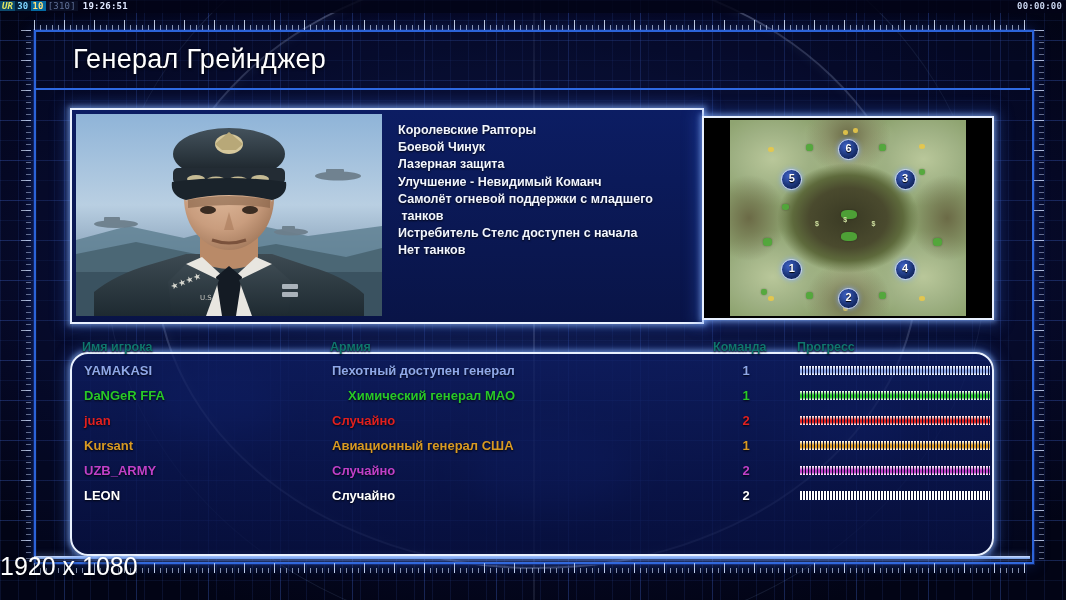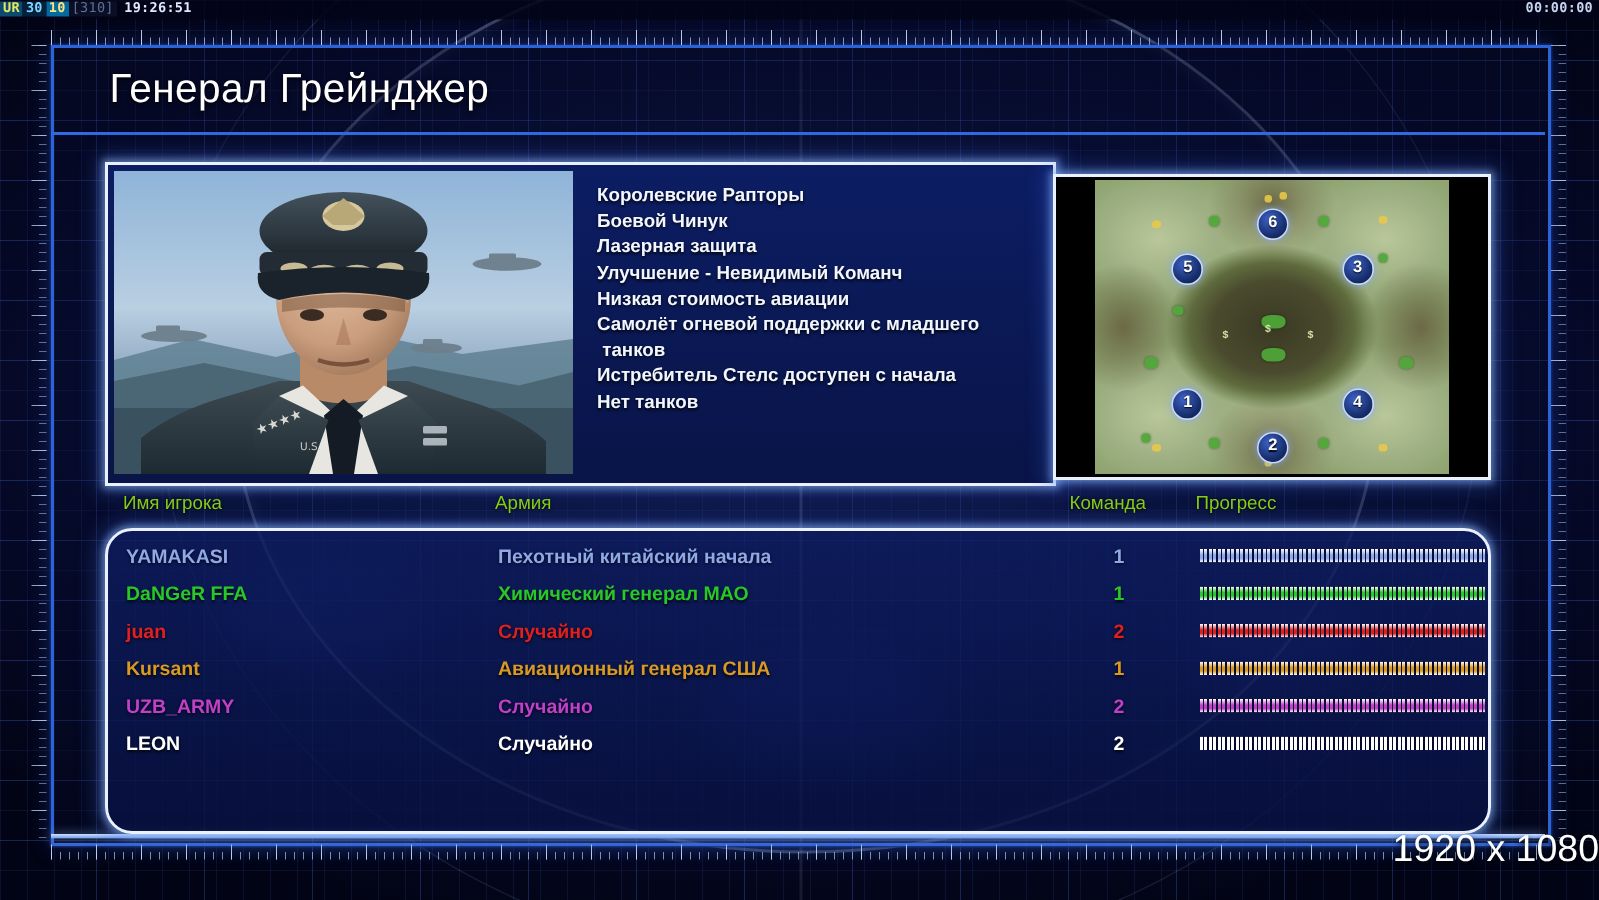--- a/index.html
+++ b/index.html
@@ -32,21 +32,21 @@
     background:linear-gradient(to bottom, rgba(190,205,240,.05), rgba(190,205,240,.28) 40%, rgba(190,205,240,.10));}
   .bg-blotch{position:absolute;border-radius:50%;filter:blur(16px);
     background:rgba(20,40,120,.55);}
 
   
   .topbar{position:absolute;left:0;top:0;width:1066px;height:13px;
     background:rgba(2,4,22,.85);z-index:40;
     font-family:"DejaVu Sans Mono",monospace;font-size:9px;line-height:13px;
     letter-spacing:.2px;white-space:nowrap;}
   .topbar .seg{padding:0 2px;}
-  .tb-ur{color:#e8e860;background:#0c4a6e;font-weight:bold;}
+  .tb-ur{color:#e8e860;background:#0c4a6e;font-weight:bold;font-style:italic;}
   .tb-a{color:#7fd4ff;background:#04203a;font-weight:bold;}
   .tb-b{color:#ffe27a;background:#0369a1;font-weight:bold;}
   .tb-c{color:#5f6f96;background:#0a0f26;}
   .tb-time{color:#dfe8ff;padding-left:5px;font-weight:bold;}
   .topbar-right{position:absolute;right:4px;top:0;color:#c8d4ee;font-weight:bold;}
 
   
   .ruler{position:absolute;z-index:6;pointer-events:none;}
   .ruler-h{height:13px;
     background-image:
@@ -120,39 +120,39 @@
     text-shadow:0 1px 1px #000;}
   .mapveg{position:absolute;border-radius:40%;background:#4fa838;opacity:.92;
     box-shadow:0 0 2px rgba(0,0,0,.4);}
   .mapsup{position:absolute;border-radius:45%;background:#e8c849;opacity:.9;}
   .mapcash{position:absolute;color:#cfe0a0;font-size:7px;font-weight:bold;}
 
   
   #listPanel{left:70px;top:352px;width:920px;height:200px;
     background:linear-gradient(to bottom, rgba(14,30,100,.75), rgba(8,18,70,.72));border-radius:18px;}
 
-  .colhdr{position:absolute;z-index:12;top:328px;
-    font-size:12.5px;font-weight:normal;color:#84cc16;text-shadow:0 1px 2px rgba(0,0,0,.9);}
+  .colhdr{position:absolute;z-index:12;top:340px;
+    font-size:12.5px;font-weight:bold;color:#0f766e;text-shadow:0 1px 2px rgba(0,0,0,.9);}
 
   .rows{position:absolute;left:0;top:6px;width:920px;z-index:3;}
   .prow{position:relative;height:25px;}
   .pname{position:absolute;left:12px;top:3px;font-size:13px;font-weight:bold;
     text-shadow:0 1px 2px rgba(0,0,0,.85);white-space:nowrap;}
   .parmy{position:absolute;left:260px;top:3px;font-size:13px;font-weight:bold;
     text-shadow:0 1px 2px rgba(0,0,0,.85);white-space:nowrap;}
   .pteam{position:absolute;left:664px;top:3px;width:20px;text-align:center;
     font-size:13px;font-weight:bold;text-shadow:0 1px 2px rgba(0,0,0,.85);}
   .pbar{position:absolute;left:728px;top:6px;width:190px;height:9px;
     background:rgba(0,0,20,.5);}
   .pbar i{display:block;height:100%;
     -webkit-mask-image:repeating-linear-gradient(to right,#000 0 2px, transparent 2px 3px);
     mask-image:repeating-linear-gradient(to right,#000 0 2px, transparent 2px 3px);}
 
   
-  .res{position:absolute;left:0;top:552px;width:1066px;text-align:right;z-index:30;
+  .res{position:absolute;left:0;top:552px;width:1066px;text-align:left;z-index:30;
     font-size:25px;color:#ffffff;text-shadow:0 2px 4px rgba(0,0,0,.9);}
 </style>
 </head>
 <body>
 
 <div id="screen">
 
   <div class="bg-base"></div>
   <div class="bg-grid"></div>
   <div class="bg-grid2"></div>
@@ -262,21 +262,20 @@
           <rect x="206" y="170" width="16" height="5" rx="1"></rect>
           <rect x="206" y="178" width="16" height="5" rx="1"></rect>
         </g>
       </svg>
     </div>
     <div class="ab-list">
         <div>Королевские Рапторы</div>
         <div>Боевой Чинук</div>
         <div>Лазерная защита</div>
         <div>Улучшение - Невидимый Команч</div>
-        <div>Низкая стоимость авиации</div>
         <div>Самолёт огневой поддержки с младшего</div>
         <div> танков</div>
         <div>Истребитель Стелс доступен с начала</div>
         <div>Нет танков</div>
       </div>
   </div>
 
   <div class="panel" id="mapPanel">
     <div class="mapwrap">
       <div class="mapimg">
@@ -313,29 +312,29 @@
 
   <div class="colhdr" style="left:82px;">Имя игрока</div>
   <div class="colhdr" style="left:330px;">Армия</div>
   <div class="colhdr" style="left:713px;">Команда</div>
   <div class="colhdr" style="left:797px;">Прогресс</div>
 
   <div class="panel" id="listPanel">
     <div class="rows">
         <div class="prow">
           <div class="pname" style="color: rgb(143, 168, 232);">YAMAKASI</div>
-          <div class="parmy" style="color: rgb(143, 168, 232);">Пехотный китайский начала</div>
+          <div class="parmy" style="color: rgb(143, 168, 232);">Пехотный доступен генерал</div>
           <div class="pteam" style="color: rgb(143, 168, 232);">1</div>
           <div class="pbar">
             <i style="width: 100%; background: linear-gradient(rgb(255, 255, 255) 0%, rgb(143, 168, 232) 45%, rgb(143, 168, 232) 70%, rgb(255, 255, 255) 100%);"></i>
           </div>
         </div>
         <div class="prow">
           <div class="pname" style="color: rgb(40, 200, 40);">DaNGeR FFA</div>
-          <div class="parmy" style="color: rgb(40, 200, 40);">Химический генерал МАО</div>
+          <div class="parmy" style="color: rgb(40, 200, 40); margin-left: 16px;">Химический генерал МАО</div>
           <div class="pteam" style="color: rgb(40, 200, 40);">1</div>
           <div class="pbar">
             <i style="width: 100%; background: linear-gradient(rgb(255, 255, 255) 0%, rgb(40, 200, 40) 45%, rgb(40, 200, 40) 70%, rgb(255, 255, 255) 100%);"></i>
           </div>
         </div>
         <div class="prow">
           <div class="pname" style="color: rgb(224, 32, 32);">juan</div>
           <div class="parmy" style="color: rgb(224, 32, 32);">Случайно</div>
           <div class="pteam" style="color: rgb(224, 32, 32);">2</div>
           <div class="pbar">

